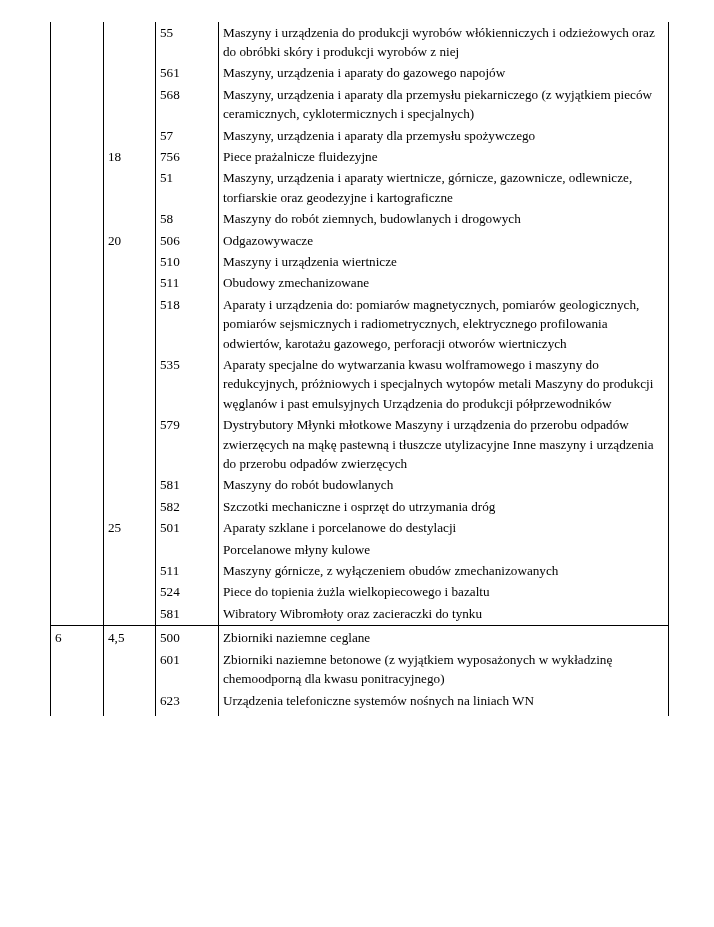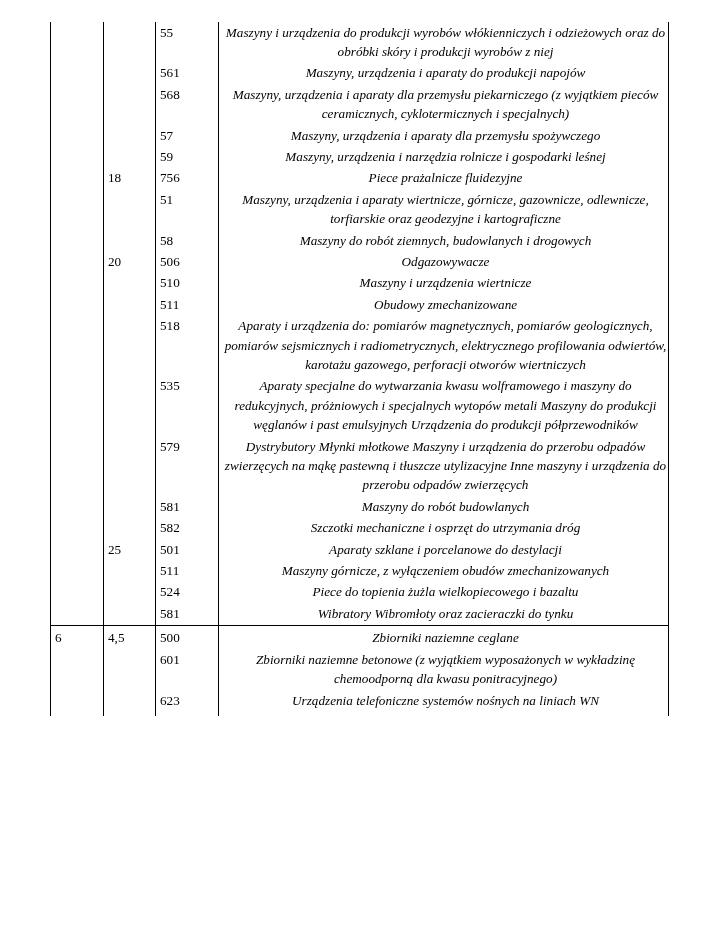--- a/index.html
+++ b/index.html
@@ -59,24 +59,23 @@
   table.kst tr.last-row > td {
     padding-bottom: 6px;
   }
 
   td.num {
     text-align: left;
     white-space: nowrap;
   }
 
   td.desc {
-    text-align: center;
+    text-align: left;
     padding-left: 6px;
     padding-right: 10px;
-    font-style: italic;
   }
 
   .blank { display: inline-block; min-height: 1px; }
 </style>
 </head>
 <body>
 
 <div class="page">
   <table class="kst">
     <colgroup>
@@ -89,39 +88,33 @@
         <tr>
           <td class="num"><span class="blank">&nbsp;</span></td>
           <td class="num"><span class="blank">&nbsp;</span></td>
           <td class="num">55</td>
           <td class="desc lastcol">Maszyny i urządzenia do produkcji wyrobów włókienniczych i odzieżowych oraz do obróbki skóry i produkcji wyrobów z niej</td>
         </tr>
         <tr>
           <td class="num"><span class="blank">&nbsp;</span></td>
           <td class="num"><span class="blank">&nbsp;</span></td>
           <td class="num">561</td>
-          <td class="desc lastcol">Maszyny, urządzenia i aparaty do produkcji napojów</td>
+          <td class="desc lastcol">Maszyny, urządzenia i aparaty do gazowego napojów</td>
         </tr>
         <tr>
           <td class="num"><span class="blank">&nbsp;</span></td>
           <td class="num"><span class="blank">&nbsp;</span></td>
           <td class="num">568</td>
           <td class="desc lastcol">Maszyny, urządzenia i aparaty dla przemysłu piekarniczego (z wyjątkiem pieców ceramicznych, cyklotermicznych i specjalnych)</td>
         </tr>
         <tr>
           <td class="num"><span class="blank">&nbsp;</span></td>
           <td class="num"><span class="blank">&nbsp;</span></td>
           <td class="num">57</td>
           <td class="desc lastcol">Maszyny, urządzenia i aparaty dla przemysłu spożywczego</td>
-        </tr>
-        <tr>
-          <td class="num"><span class="blank">&nbsp;</span></td>
-          <td class="num"><span class="blank">&nbsp;</span></td>
-          <td class="num">59</td>
-          <td class="desc lastcol">Maszyny, urządzenia i narzędzia rolnicze i gospodarki leśnej</td>
         </tr>
         <tr>
           <td class="num"><span class="blank">&nbsp;</span></td>
           <td class="num">18</td>
           <td class="num">756</td>
           <td class="desc lastcol">Piece prażalnicze fluidezyjne</td>
         </tr>
         <tr>
           <td class="num"><span class="blank">&nbsp;</span></td>
           <td class="num"><span class="blank">&nbsp;</span></td>
@@ -180,20 +173,26 @@
           <td class="num"><span class="blank">&nbsp;</span></td>
           <td class="num"><span class="blank">&nbsp;</span></td>
           <td class="num">582</td>
           <td class="desc lastcol">Szczotki mechaniczne i osprzęt do utrzymania dróg</td>
         </tr>
         <tr>
           <td class="num"><span class="blank">&nbsp;</span></td>
           <td class="num">25</td>
           <td class="num">501</td>
           <td class="desc lastcol">Aparaty szklane i porcelanowe do destylacji</td>
+        </tr>
+        <tr>
+          <td class="num"><span class="blank">&nbsp;</span></td>
+          <td class="num"><span class="blank">&nbsp;</span></td>
+          <td class="num"><span class="blank">&nbsp;</span></td>
+          <td class="desc lastcol">Porcelanowe młyny kulowe</td>
         </tr>
         <tr>
           <td class="num"><span class="blank">&nbsp;</span></td>
           <td class="num"><span class="blank">&nbsp;</span></td>
           <td class="num">511</td>
           <td class="desc lastcol">Maszyny górnicze, z wyłączeniem obudów zmechanizowanych</td>
         </tr>
         <tr>
           <td class="num"><span class="blank">&nbsp;</span></td>
           <td class="num"><span class="blank">&nbsp;</span></td>

